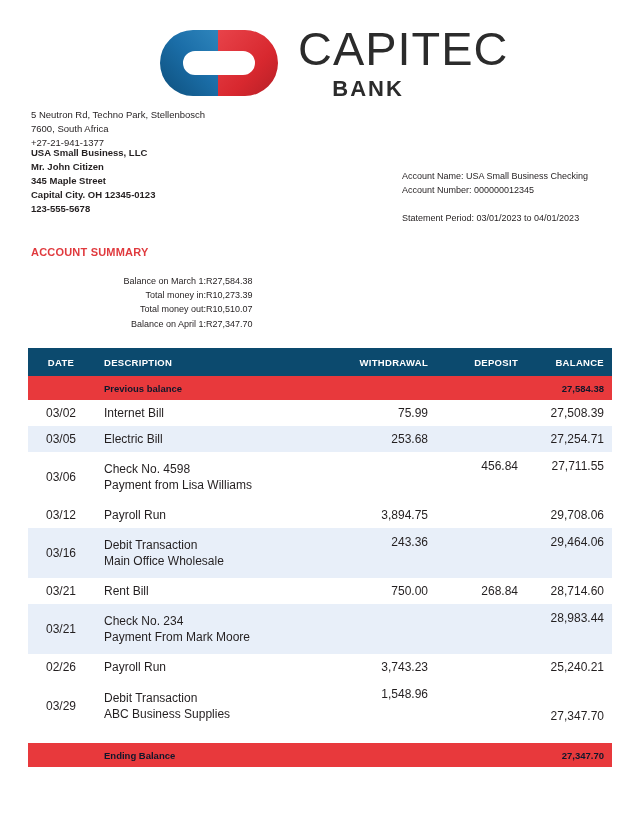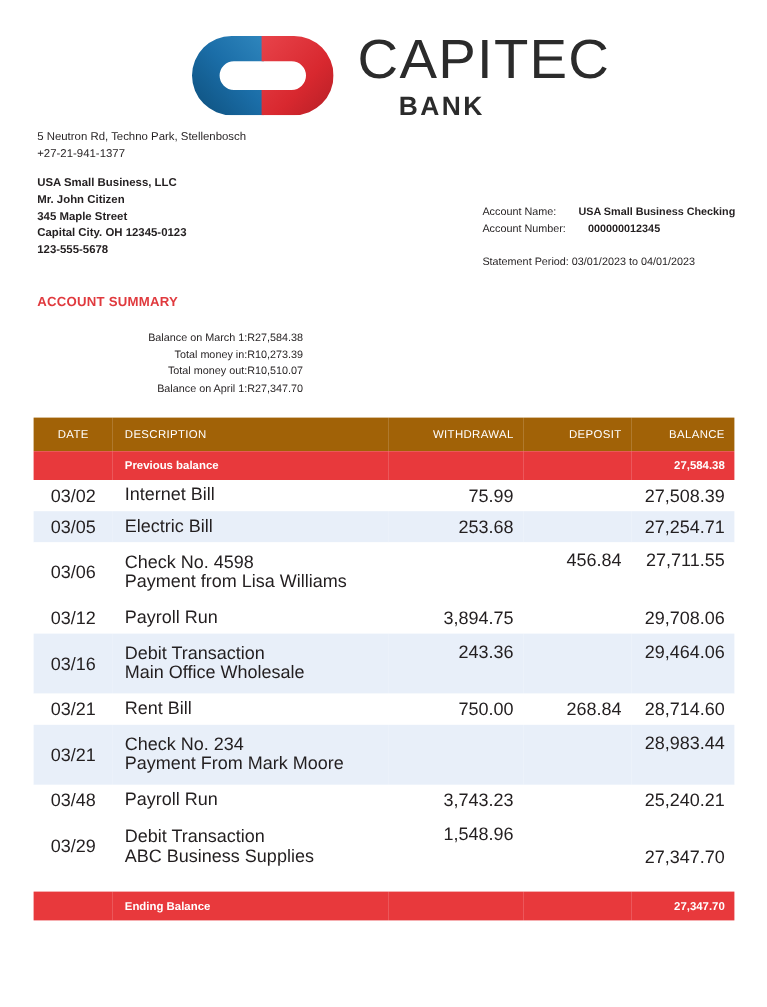--- a/index.html
+++ b/index.html
@@ -84,21 +84,21 @@
 
   
   .account-info {
     position: absolute;
     left: 402px;
     top: 169px;
     font-size: 9px;
     line-height: 14px;
     color: #231f20;
   }
-  .account-info .val { font-weight: 700; margin-left: 16px; }
+  .account-info .val { font-weight: 400; }
   .account-info .period { margin-top: 14px; display: block; }
 
   
   .summary-title {
     position: absolute;
     left: 31px;
     top: 246px;
     font-size: 11px;
     font-weight: 700;
     color: #e03a3e;
@@ -130,50 +130,50 @@
     vertical-align: middle;
   }
 
   .col-date   { width: 66px; }
   .col-desc   { width: 230px; }
   .col-wdr    { width: 112px; }
   .col-dep    { width: 90px; }
   .col-bal    { width: 86px; }
 
   thead th {
-    background: #a16207;
+    background: #0c4a6e;
     color: #ffffff;
     font-size: 9.5px;
-    font-weight: 400;
+    font-weight: 700;
     letter-spacing: 0.3px;
     height: 28px;
     vertical-align: middle;
   }
   th.h-date { text-align: center; }
   th.h-desc { text-align: left; padding-left: 10px; }
   th.h-num  { text-align: right; padding-right: 8px; }
 
   tr.band {
     background: #e8393c;
-    color: #ffffff;
+    color: #0f172a;
     margin-left: 40px;
   }
   tr.band td {
     height: 24px;
     font-size: 9.5px;
     font-weight: 700;
   }
   tr.band td.b-desc { padding-left: 10px; text-align: left; }
   tr.band td.b-bal  { text-align: right; padding-right: 8px; }
 
   tbody tr.txn { background: #ffffff; }
   tbody tr.txn.alt { background: #e8eff9; }
 
   tbody tr.txn td {
-    font-size: 15px;
+    font-size: 12px;
     color: #231f20;
     height: 26px;
   }
   tbody tr.txn.two td { height: 43px; }
 
   td.c-date { text-align: center; }
   td.c-desc { padding-left: 10px; text-align: left; line-height: 14px; }
   td.c-num  { text-align: right; padding-right: 8px; }
 
   td.c-desc .sub {
@@ -210,20 +210,21 @@
     </svg>
   </div>
   <div class="logo-words">
     <div class="logo-capitec">CAPITEC</div>
     <div class="logo-bank">BANK</div>
   </div>
 </div>
 
 <div class="bank-address">
   <div>5 Neutron Rd, Techno Park, Stellenbosch</div>
+  <div>7600, South Africa</div>
   <div>+27-21-941-1377</div>
 </div>
 
 <div class="customer-block">
   <div>USA Small Business, LLC</div>
   <div>Mr. John Citizen</div>
   <div>345 Maple Street</div>
   <div>Capital City. OH 12345-0123</div>
   <div>123-555-5678</div>
 </div>
@@ -349,21 +350,21 @@
       <td class="c-desc">
         <span>Check No. 234</span>
         <span class="sub">Payment From Mark Moore</span>
       </td>
       <td class="c-num align-top-num"></td>
       <td class="c-num align-top-num"></td>
       <td class="c-num align-top-num">28,983.44</td>
     </tr>
 
     <tr class="txn">
-      <td class="c-date">03/48</td>
+      <td class="c-date">02/26</td>
       <td class="c-desc">Payroll Run</td>
       <td class="c-num">3,743.23</td>
       <td class="c-num"></td>
       <td class="c-num">25,240.21</td>
     </tr>
 
 
     <tr class="txn two">
       <td class="c-date">03/29</td>
       <td class="c-desc">

